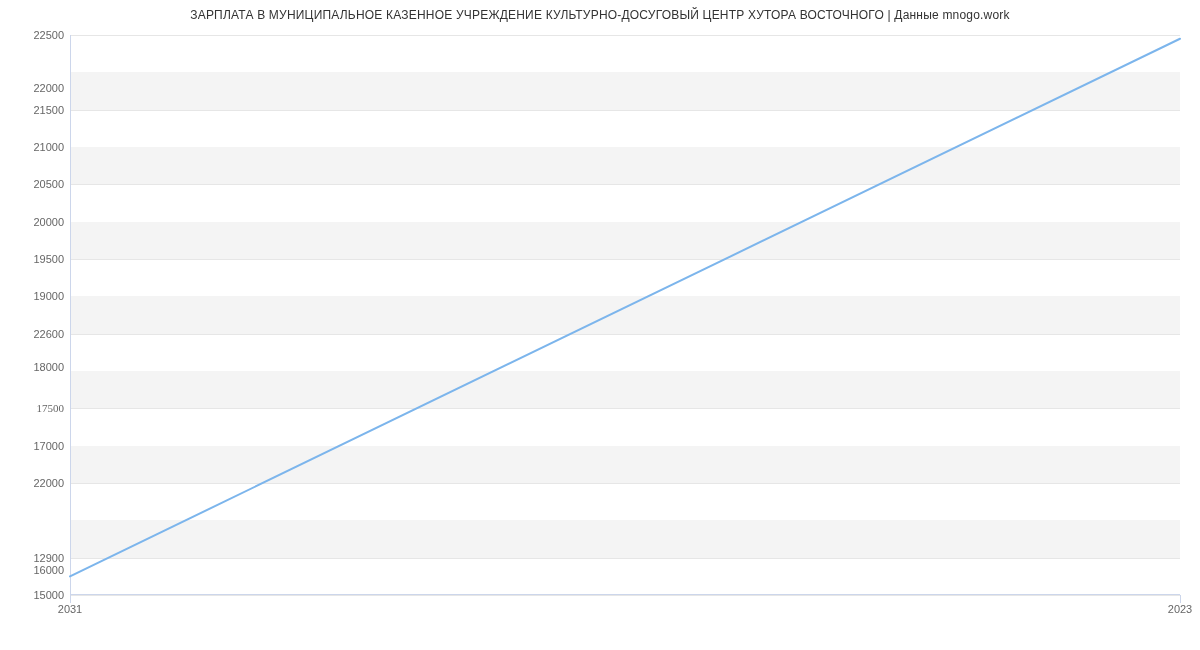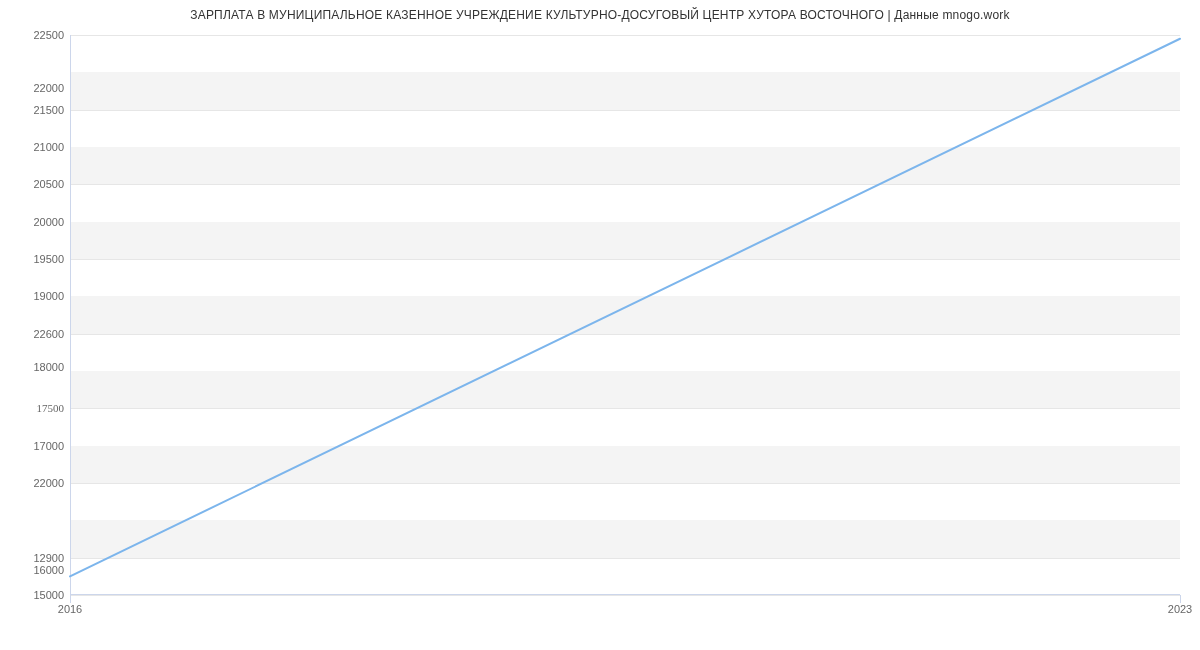--- a/index.html
+++ b/index.html
@@ -157,19 +157,19 @@
         <div class="ytick" style="top: 298.667px;">22600</div>
         <div class="ytick" style="top: 261.333px;">19000</div>
         <div class="ytick" style="top: 224px;">19500</div>
         <div class="ytick" style="top: 186.667px;">20000</div>
         <div class="ytick" style="top: 149.333px;">20500</div>
         <div class="ytick" style="top: 112px;">21000</div>
         <div class="ytick" style="top: 74.6667px;">21500</div>
         <div class="ytick" style="top: 37.3333px; margin-top: 16px;">22000</div>
         <div class="ytick" style="top: 0px;">22500</div>
         <div class="x-tickmark" style="left: 0px;"></div>
-        <div class="xtick" style="left: 0px;">2016</div>
+        <div class="xtick" style="left: 0px;">2031</div>
         <div class="x-tickmark" style="left: 1110px;"></div>
         <div class="xtick" style="left: 1110px;">2023</div>
       </div>
 
   </div>
 </div>
 
 </body></html>

